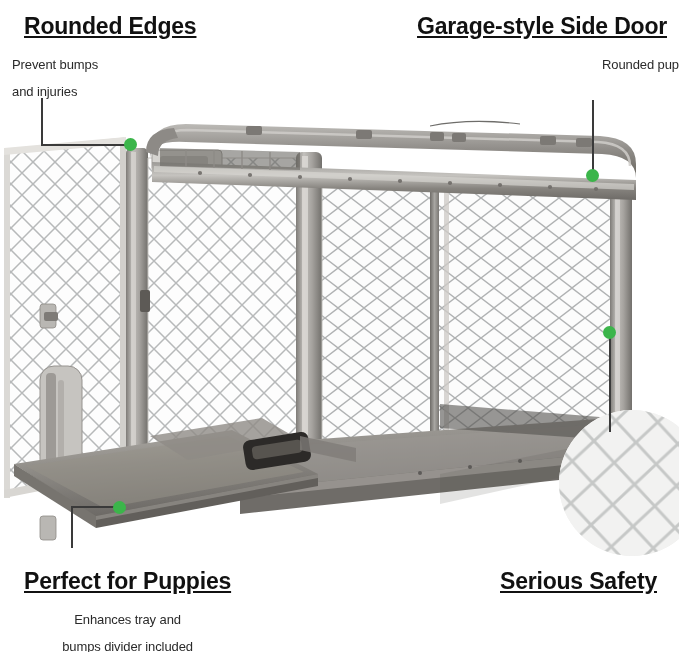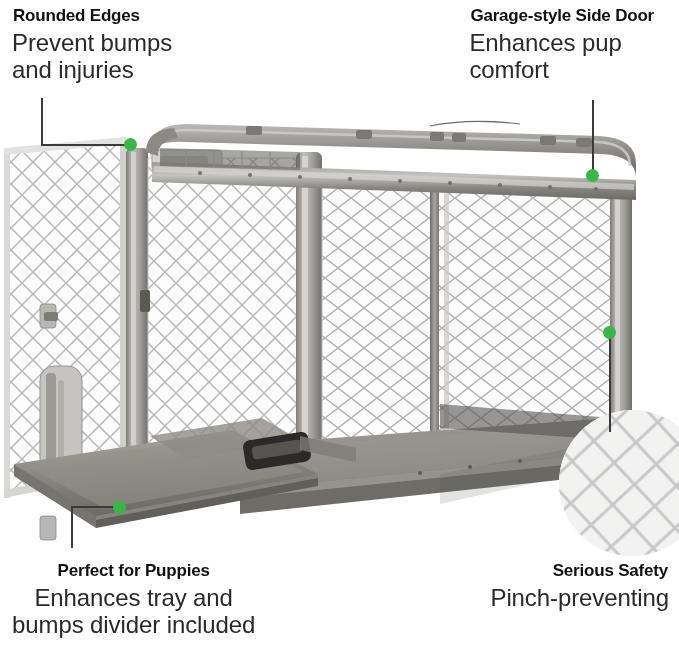--- a/index.html
+++ b/index.html
@@ -11,31 +11,31 @@
     overflow:hidden;
     position:relative;
     color:#1a1a1a;
     -webkit-font-smoothing:antialiased;
   }
   .stage{position:absolute;left:0;top:0;width:679px;height:652px;overflow:hidden;}
 
   
   .callout{position:absolute;}
   .callout .head{
-    font-size:17px;font-weight:bold;line-height:25px;
-    letter-spacing:-0.2px;color:#111111;margin:1px;white-space:nowrap;
+    font-size:23px;font-weight:bold;line-height:25px;
+    letter-spacing:-0.2px;color:#111111;margin:12px;white-space:nowrap;text-decoration:underline;
   }
   .callout .sub{
-    font-size:24px;font-weight:400;line-height:27px;
+    font-size:13px;font-weight:400;line-height:27px;
     letter-spacing:-0.1px;color:#2a2a2a;margin:0;
   }
   .c-tl{left:12px;top:2px;text-align:left;}
-  .c-tr{right:24px;top:2px;text-align:left;}
+  .c-tr{right:0;top:2px;text-align:right;}
   .c-bl{left:12px;top:557px;text-align:center;}
-  .c-br{right:10px;top:557px;text-align:right;}
+  .c-br{right:10px;top:557px;text-align:center;}
 
   
   .leader{position:absolute;background:#3a3a3a;}
   .dot{
     position:absolute;width:13px;height:13px;border-radius:50%;
     background:#3bb54a;
   }
 
   
   .product{position:absolute;left:0;top:118px;width:679px;height:430px;}
@@ -272,28 +272,26 @@
   <div class="dot" style="left:113px;top:501px;"></div>
 
   <div class="callout c-tl">
     <div class="head">Rounded Edges</div>
     <div class="sub">Prevent bumps</div>
     <div class="sub">and injuries</div>
   </div>
 
   <div class="callout c-tr">
     <div class="head">Garage-style Side Door</div>
-    <div class="sub">Enhances pup</div>
-    <div class="sub">comfort</div>
+    <div class="sub">Rounded pup</div>
   </div>
 
   <div class="callout c-bl">
     <div class="head">Perfect for Puppies</div>
     <div class="sub">Enhances tray and</div>
     <div class="sub">bumps divider included</div>
   </div>
 
   <div class="callout c-br">
     <div class="head">Serious Safety</div>
-    <div class="sub">Pinch-preventing</div>
   </div>
 
 </div>
 
 </body></html>

